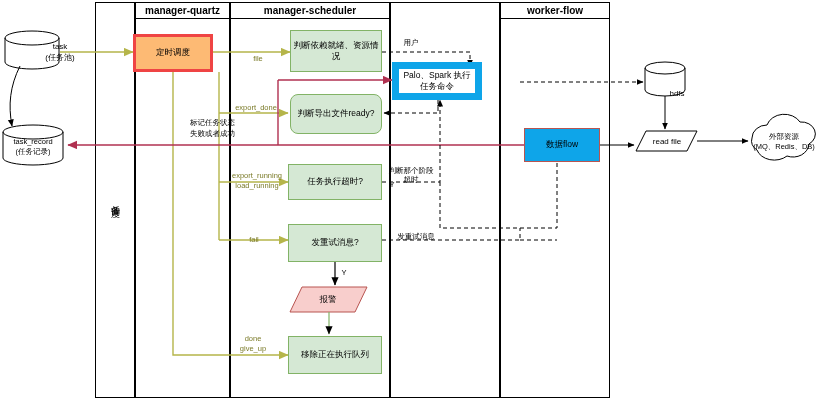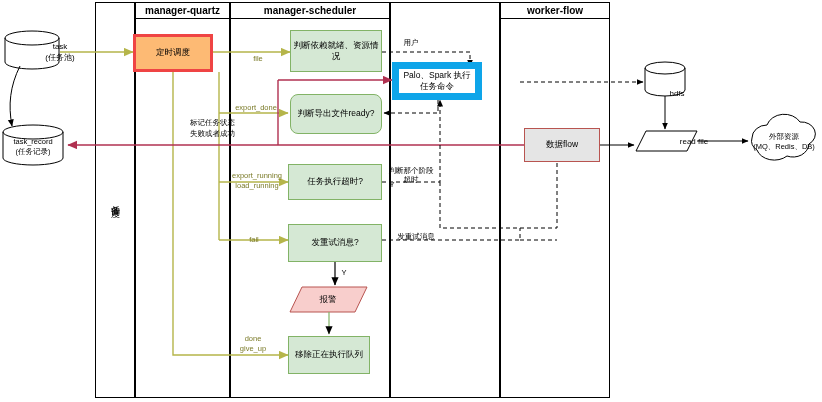--- a/index.html
+++ b/index.html
@@ -59,21 +59,21 @@
   }
   .green {
     background: #d5e8d4;
     border: 1px solid #82b366;
   }
   .orange {
     background: #fdba74;
     border: 3px solid #ef4444;
   }
   .red {
-    background: #e5e5e5;
+    background: #0ea5e9;
     border: 1px solid #b85450;
   }
   .white {
     background: #ffffff;
     border: 7px solid #0ea5e9;
   }
   .edge-label {
     position: absolute;
     font-size: 7.5px;
     color: #000000;
@@ -257,33 +257,33 @@
   </div>
 
   <div class="node green" style="left:288px;top:224px;width:94px;height:38px;">
     <span>发重试消息?</span>
   </div>
 
   <div class="para" style="left:295px;top:288px;width:66px;height:23px;">
     <span>报警</span>
   </div>
 
-  <div class="node green" style="left:288px;top:336px;width:82px;height:38px;">
+  <div class="node green" style="left:288px;top:336px;width:94px;height:38px;">
     <span>移除正在执行队列</span>
   </div>
 
   <div class="node white" style="left:392px;top:62px;width:90px;height:38px;">
     <span>Palo、Spark 执行任务命令</span>
   </div>
 
   <div class="node red" style="left:524px;top:128px;width:76px;height:34px;">
     <span>数据flow</span>
   </div>
 
-  <div class="para" style="left:641px;top:132px;width:52px;height:18px;font-size:8px;padding-left:27px;">
+  <div class="para" style="left:641px;top:132px;width:52px;height:18px;font-size:8px;">
     <span>read file</span>
   </div>
 
   <div style="position:absolute;left:748px;top:132px;width:72px;text-align:center;font-size:7.5px;line-height:1.35;color:#000;">
     <span>外部资源</span><br>
     <span>(MQ、Redis、DB)</span>
   </div>
 
   <div style="position:absolute;left:136px;top:118px;width:78px;text-align:right;font-size:7.5px;line-height:1.4;color:#000;margin-left:21px;">
     <span>标记任务状态</span><br>

